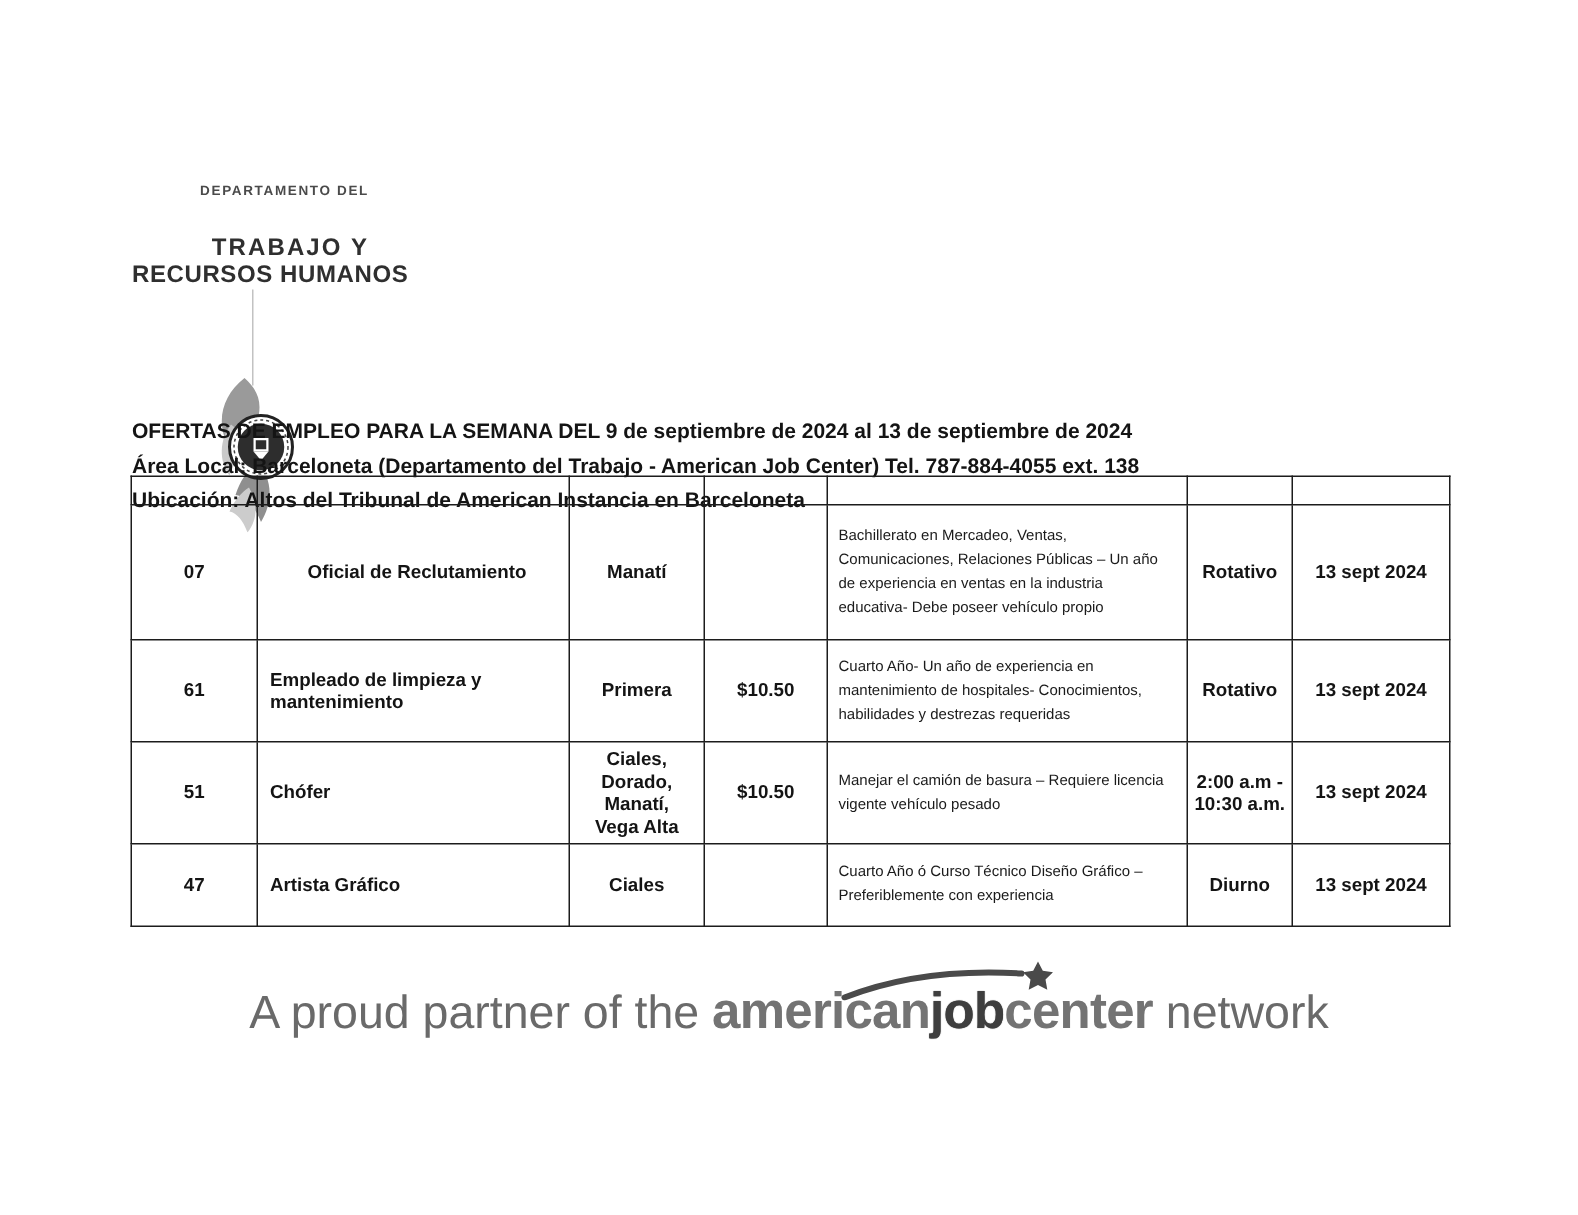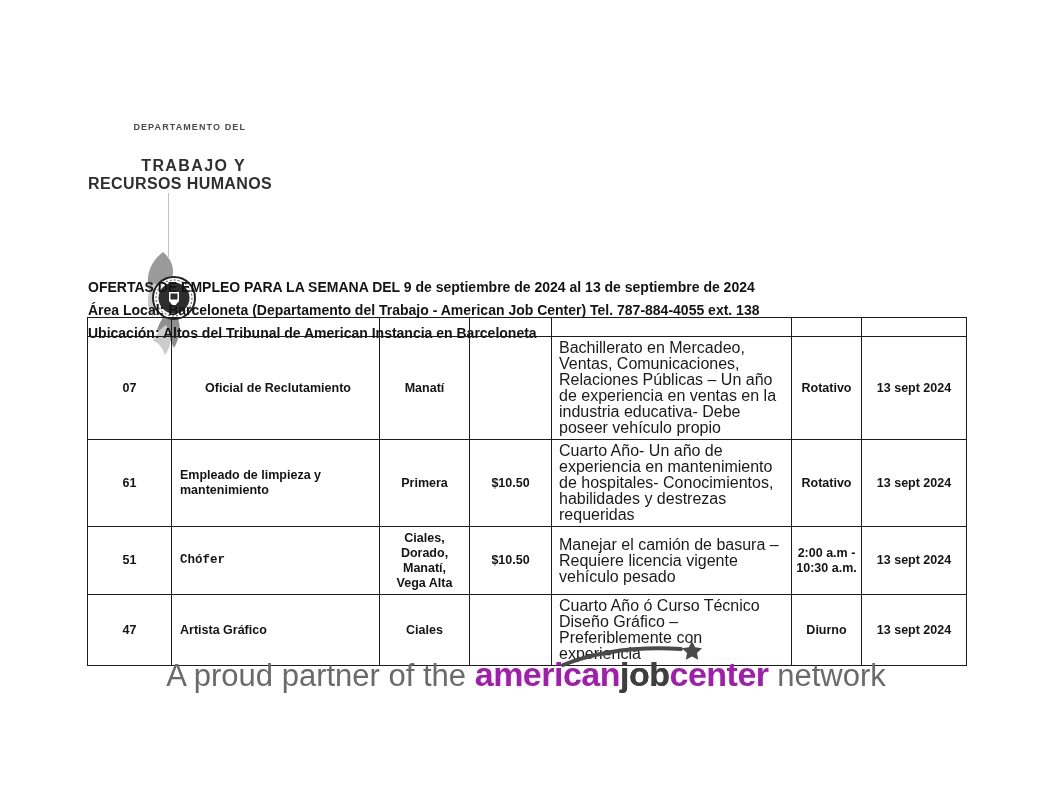--- a/index.html
+++ b/index.html
@@ -39,29 +39,29 @@
   tr.spacer { height:19px; }
   tr.row0 { height:90px; }
   tr.row1 { height:68px; }
   tr.row2 { height:68px; }
   tr.row3 { height:55px; }
   td.c {
     text-align:center; vertical-align:middle; font-weight:bold; font-size:12.5px;
     color:#141414; white-space:pre-line; padding:2px 3px; line-height:15px;
   }
   td.req {
-    text-align:left; vertical-align:middle; font-weight:normal; font-size:16px;
+    text-align:left; vertical-align:middle; font-weight:normal; font-size:10px;
     color:#1a1a1a; padding:3px 7px; line-height:16px;
   }
 
   
   .footer { position:absolute; left:0; top:655px; width:1052px; text-align:center; color:#6a6a6a; white-space:nowrap; }
   .footer .pre, .footer .post { font-size:31px; font-weight:normal; letter-spacing:0;text-align:right; }
   .brand-wrap { position:relative; display:inline-block; }
-  .brand { font-size:34px; font-weight:bold; color:#a21caf; letter-spacing:-0.5px; }
+  .brand { font-size:34px; font-weight:bold; color:#737373; letter-spacing:-0.5px; }
   .brand-job { color:#3e3e3e; text-shadow:0 0 0.6px #3e3e3e; }
   .swoosh { position:absolute; left:84px; top:-16px; width:150px; height:28px; }
 </style>
 </head>
 <body>
 
 <div class="page">
 
   <div class="dtrh-logo">
     <div class="dtrh-text">
@@ -124,21 +124,21 @@
         <td class="c">61</td>
         <td class="c" style="text-align:left; padding-left:8px;">Empleado de limpieza y mantenimiento</td>
         <td class="c">Primera</td>
         <td class="c">$10.50</td>
         <td class="req">Cuarto Año- Un año de experiencia en mantenimiento de hospitales- Conocimientos, habilidades y destrezas requeridas</td>
         <td class="c">Rotativo</td>
         <td class="c">13 sept 2024</td>
       </tr>
       <tr class="row2">
         <td class="c">51</td>
-        <td class="c" style="text-align:left; padding-left:8px;font-family:Liberation Mono, monospace;">Chófer</td>
+        <td class="c" style="text-align:left; padding-left:8px;">Chófer</td>
         <td class="c">Ciales,
 Dorado,
 Manatí,
 Vega Alta</td>
         <td class="c">$10.50</td>
         <td class="req">Manejar el camión de basura – Requiere licencia vigente vehículo pesado</td>
         <td class="c">2:00 a.m -
 10:30 a.m.</td>
         <td class="c">13 sept 2024</td>
       </tr>

